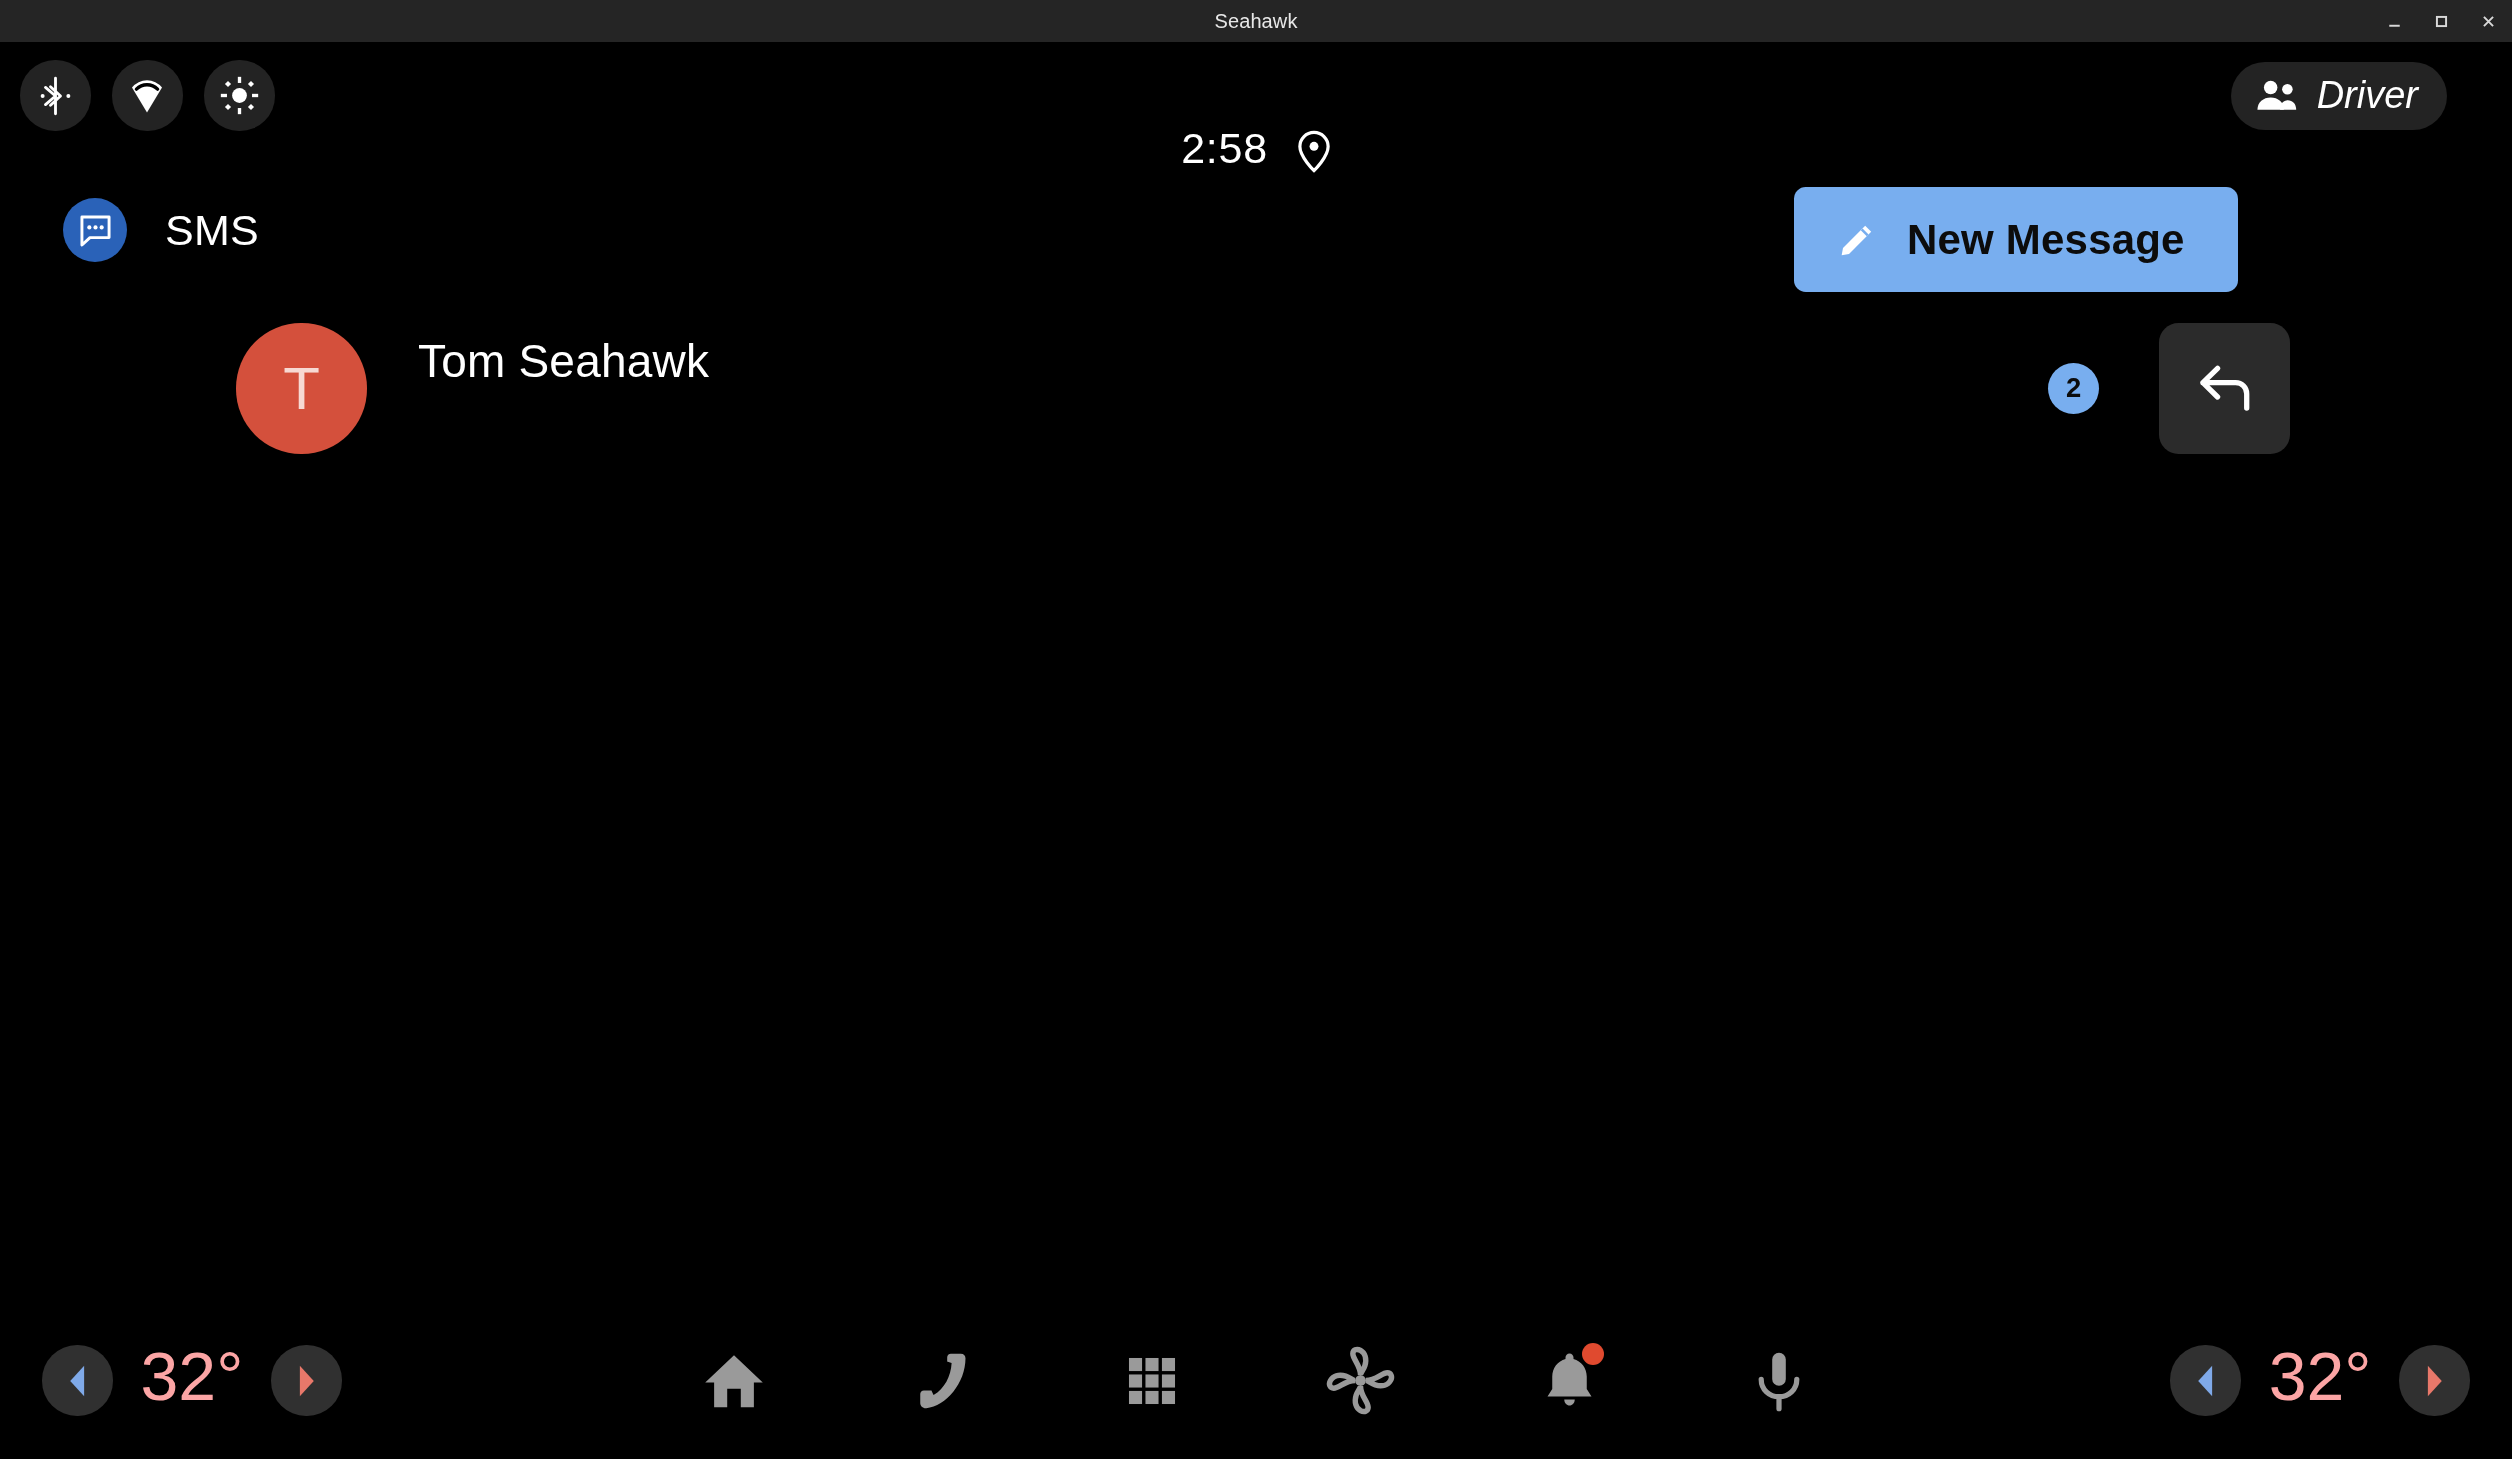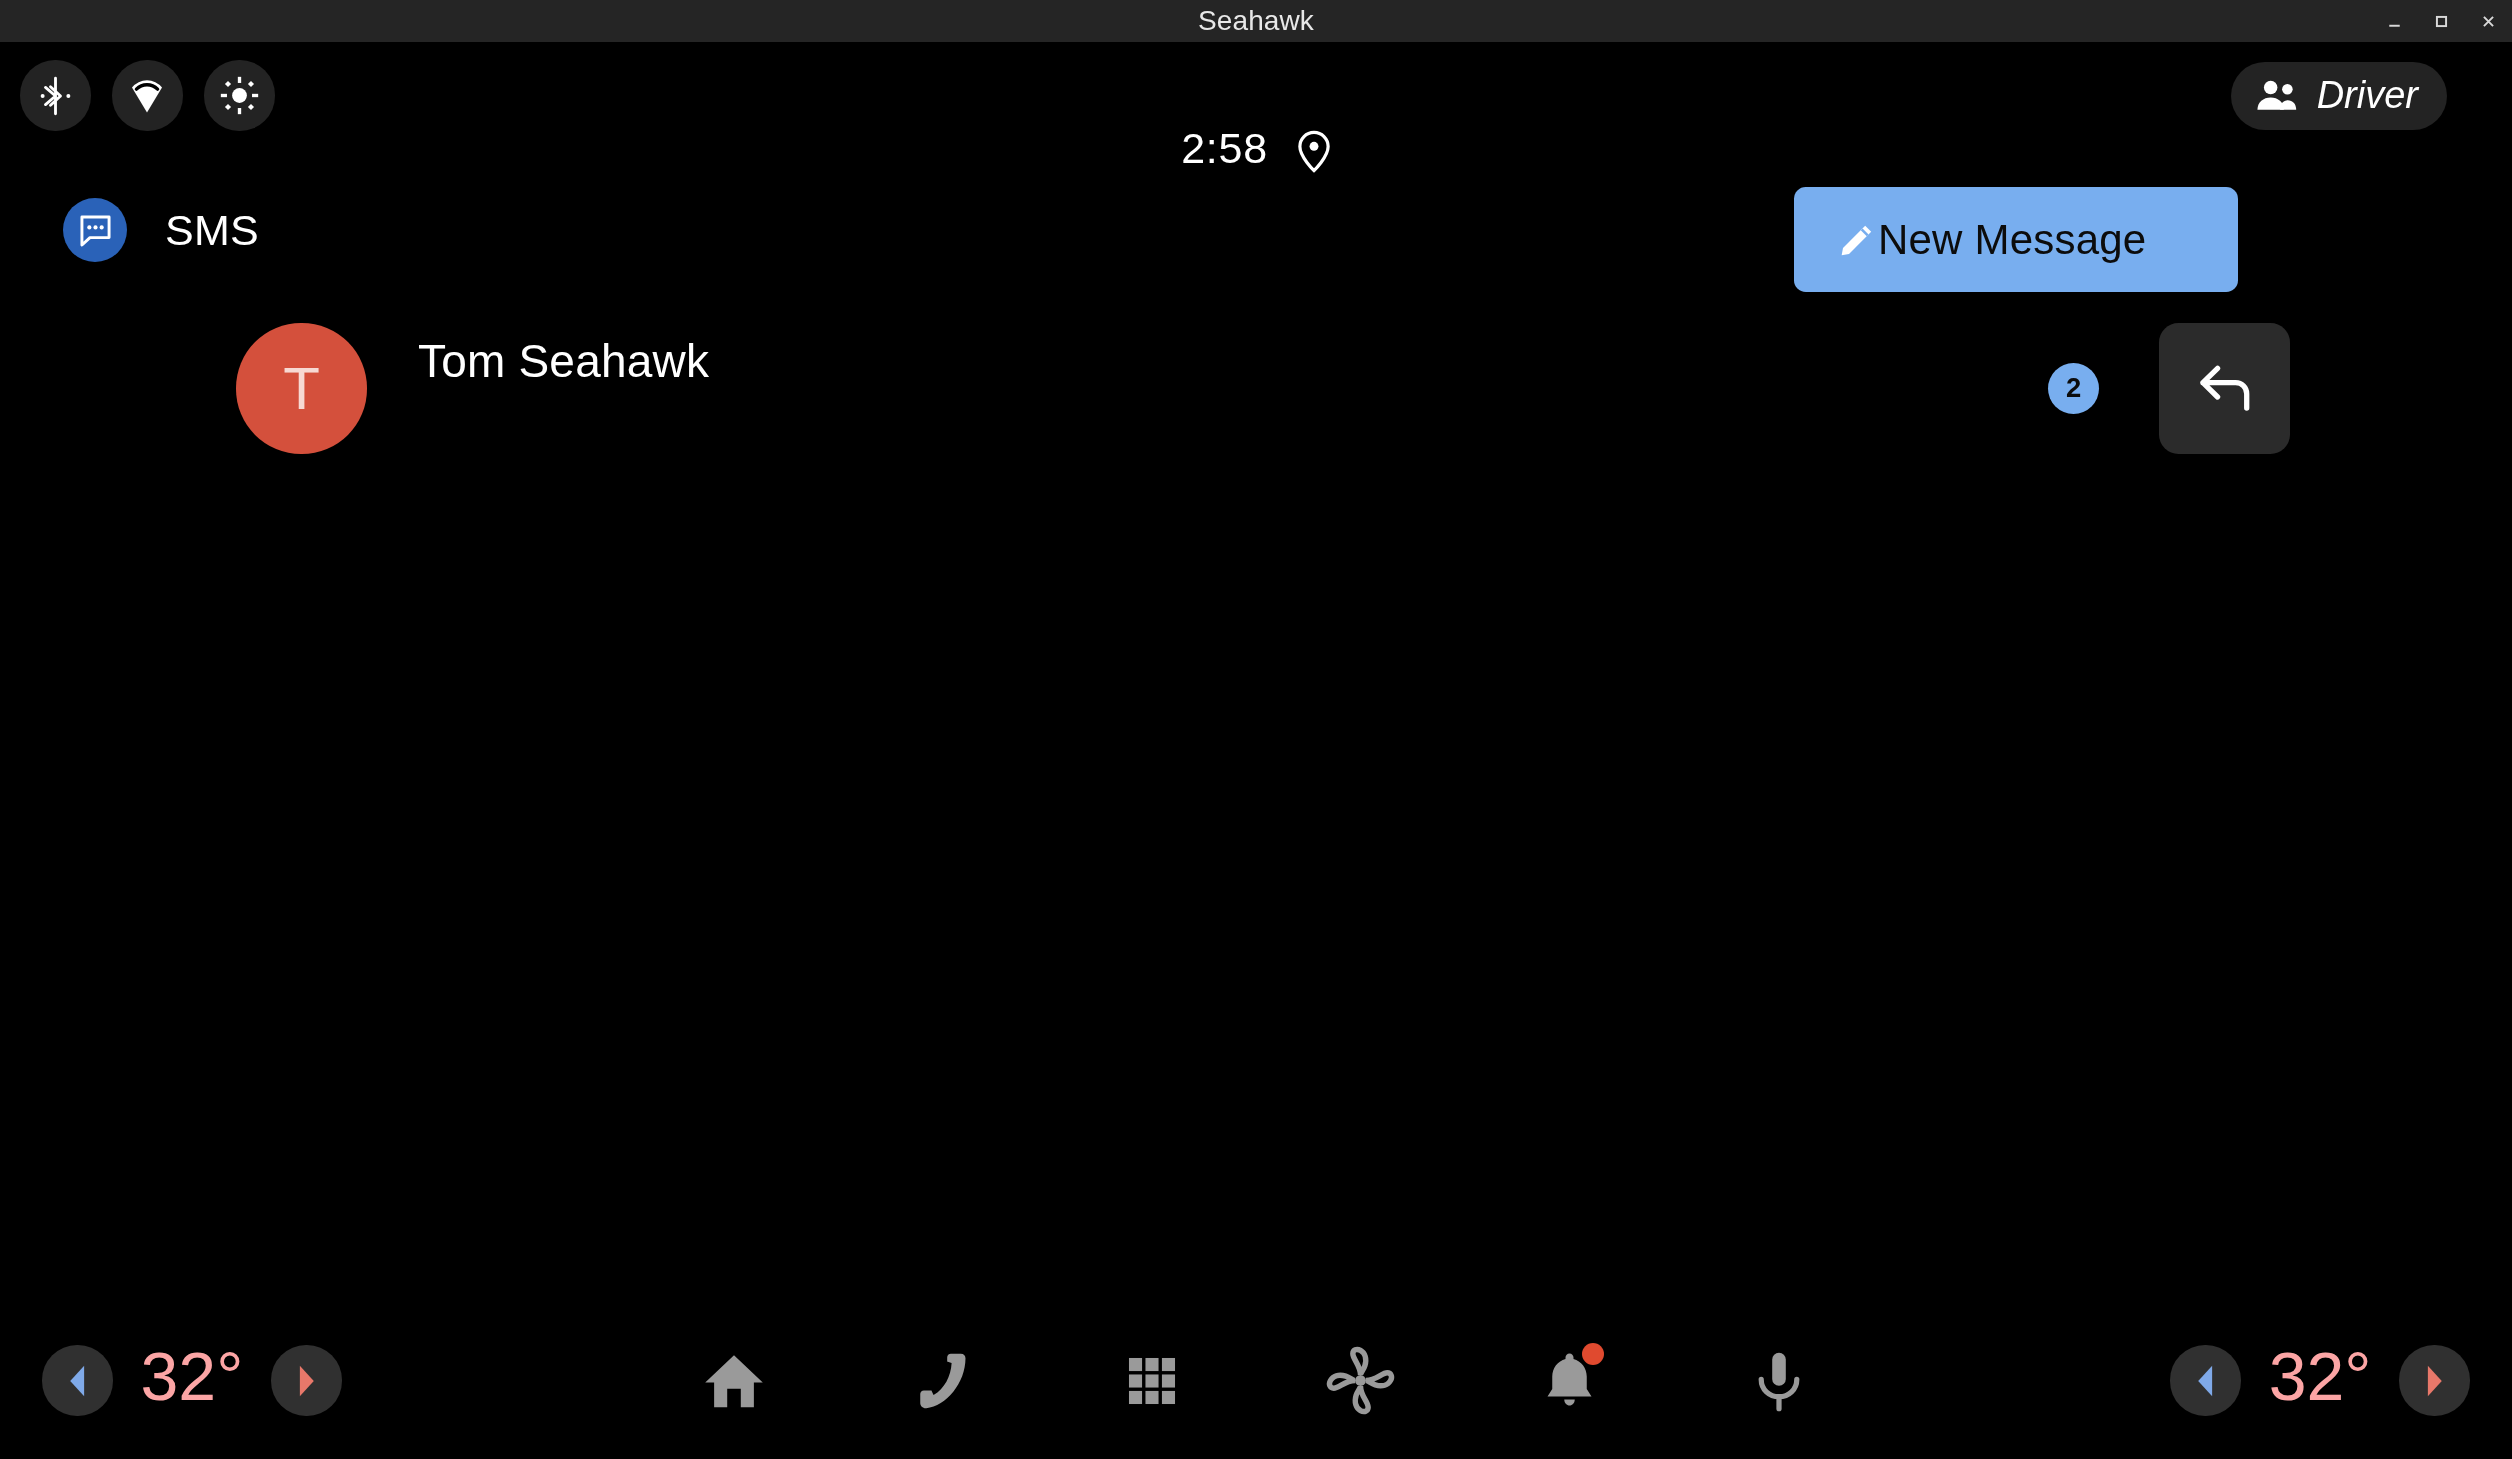--- a/index.html
+++ b/index.html
@@ -10,21 +10,21 @@
     overflow:hidden;
   }
 
   
   .titlebar{
     position:absolute; left:0; top:0; width:2512px; height:42px;
     background:#252525;
     display:flex; align-items:center; justify-content:center;
   }
   .titlebar-title{
-    color:#e8e8e8; font-size:28px; letter-spacing:0.1px;
+    color:#e8e8e8; font-size:20px; letter-spacing:0.1px;
   }
   .win-controls{
     position:absolute; right:0; top:0; height:42px;
     display:flex; align-items:center; gap:0px;
   }
   .win-btn{
     width:47px; height:42px; display:flex; align-items:center; justify-content:center;
     color:#d9d9d9;
   }
   .win-btn svg{ display:block; }
@@ -78,22 +78,23 @@
   .app-icon{
     width:64px; height:64px; border-radius:32px; background:#2A62B8;
     display:flex; align-items:center; justify-content:center;
   }
   .app-title{ color:#ffffff; font-size:43px; letter-spacing:0.3px; }
 
   .new-msg-btn{
     position:absolute; right:274px; top:14.4px;
     height:105px; min-width:444px; border-radius:11.8px;
     background:#78AEEF;
-    display:flex; align-items:center; 
+    display:flex; align-items:center; gap:29px;
     padding:0 51px 0 44px;
+    font-weight:bold;
   }
   .new-msg-label{ color:#0c0c0c; font-size:42px; letter-spacing:0.2px; }
 
   
   .conv-list{
     position:absolute; left:0; top:261px; width:2512px;
   }
   .conv-row{
     position:relative; height:170px;
     display:flex; align-items:center;

